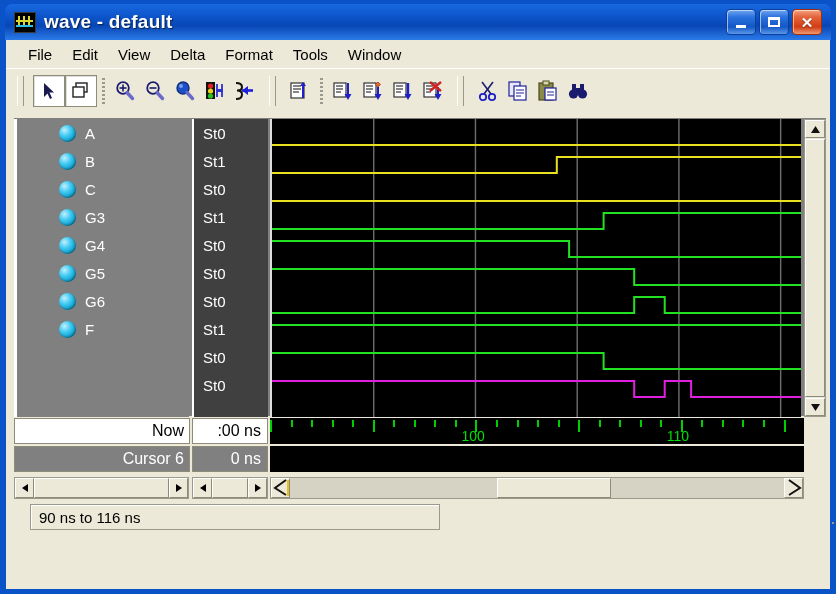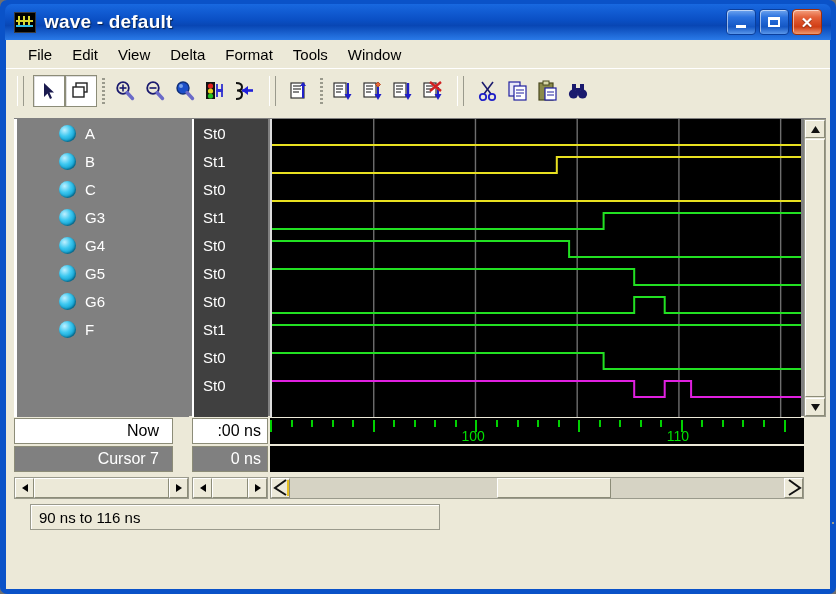--- a/index.html
+++ b/index.html
@@ -2,21 +2,20 @@
 <html><head>
 <meta charset="utf-8">
 <style>
   html,body{margin:0;padding:0;background:#6f6f6f;}
   body{width:836px;height:594px;overflow:hidden;font-family:"Liberation Sans",sans-serif;}
 
   .window{
     position:absolute;left:0;top:0;width:836px;height:594px;
     background:linear-gradient(180deg,#0a52c8 0%,#0a52c8 100%);
     box-sizing:border-box;
-    border-radius:7px;
   }
   
   .titlebar{
     position:absolute;left:5px;top:4px;width:826px;height:36px;
     background:linear-gradient(180deg,#1868e0 0%,#0a4fc4 45%,#0846b4 60%,#2a7ae8 100%);
     border-radius:7px 7px 0 0;
     display:flex;align-items:center;
   }
   .titlebar-icon{
     width:20px;height:19px;margin-left:9px;flex:0 0 auto;
@@ -105,22 +104,22 @@
     width:17px;height:17px;border-radius:50%;margin-right:9px;flex:0 0 auto;
     background:radial-gradient(circle at 33% 30%,#bff0ff 0%,#3dc8f0 38%,#11a0d0 70%,#0a6a96 100%);
     box-shadow:inset -1px -1px 2px rgba(0,0,0,.35);
   }
   .signame{color:#fff;font-size:15px;}
   .valrow{height:28px;display:flex;align-items:center;padding-left:9px;}
   .valtxt{color:#fff;font-size:15px;}
 
   
   .cursorarea{position:absolute;left:8px;top:378px;width:812px;height:58px;}
-  .cr-name{position:absolute;left:0;width:159px;height:26px;box-sizing:border-box;
-    border:1px solid #8c8c78;display:flex;align-items:center;justify-content:flex-end;padding-right:13px;}
+  .cr-name{position:absolute;left:0;width:176px;height:26px;box-sizing:border-box;
+    border:1px solid #8c8c78;display:flex;align-items:center;justify-content:flex-end;padding-right:5px;}
   .cr-val{position:absolute;left:178px;width:76px;height:26px;box-sizing:border-box;
     border:1px solid #8c8c78;display:flex;align-items:center;justify-content:flex-end;padding-right:6px;}
   .cr-now{background:#fff;color:#000;}
   .cr-c1{background:#808080;color:#fff;}
   .ruler{position:absolute;left:256px;top:0;width:534px;height:26px;background:#000;overflow:hidden;}
   .ruler2{position:absolute;left:256px;top:28px;width:534px;height:26px;background:#000;}
   .tick{position:absolute;top:2px;width:2px;background:#00d000;}
   .tick.major{height:12px;}
   .tick.minor{height:7px;}
   .rlabel{position:absolute;top:10px;color:#00e000;font-size:14px;font-family:"Liberation Sans",sans-serif;}
@@ -451,21 +450,21 @@
     </div>
 
     <div class="cursorarea">
       <div class="cr-name cr-now" style="top:0;">
         <span>Now</span>
       </div>
       <div class="cr-val cr-now" style="top:0;">
         <span>:00 ns</span>
       </div>
       <div class="cr-name cr-c1" style="top:28px;">
-        <span>Cursor 7</span>
+        <span>Cursor 6</span>
       </div>
       <div class="cr-val cr-c1" style="top:28px;">
         <span>0 ns</span>
       </div>
 
       <div class="ruler" id="time-ruler">
           <div class="tick major" style="left: 0px;"></div>
           <div class="tick minor" style="left: 20.5px;"></div>
           <div class="tick minor" style="left: 41.1px;"></div>
           <div class="tick minor" style="left: 61.6px;"></div>

